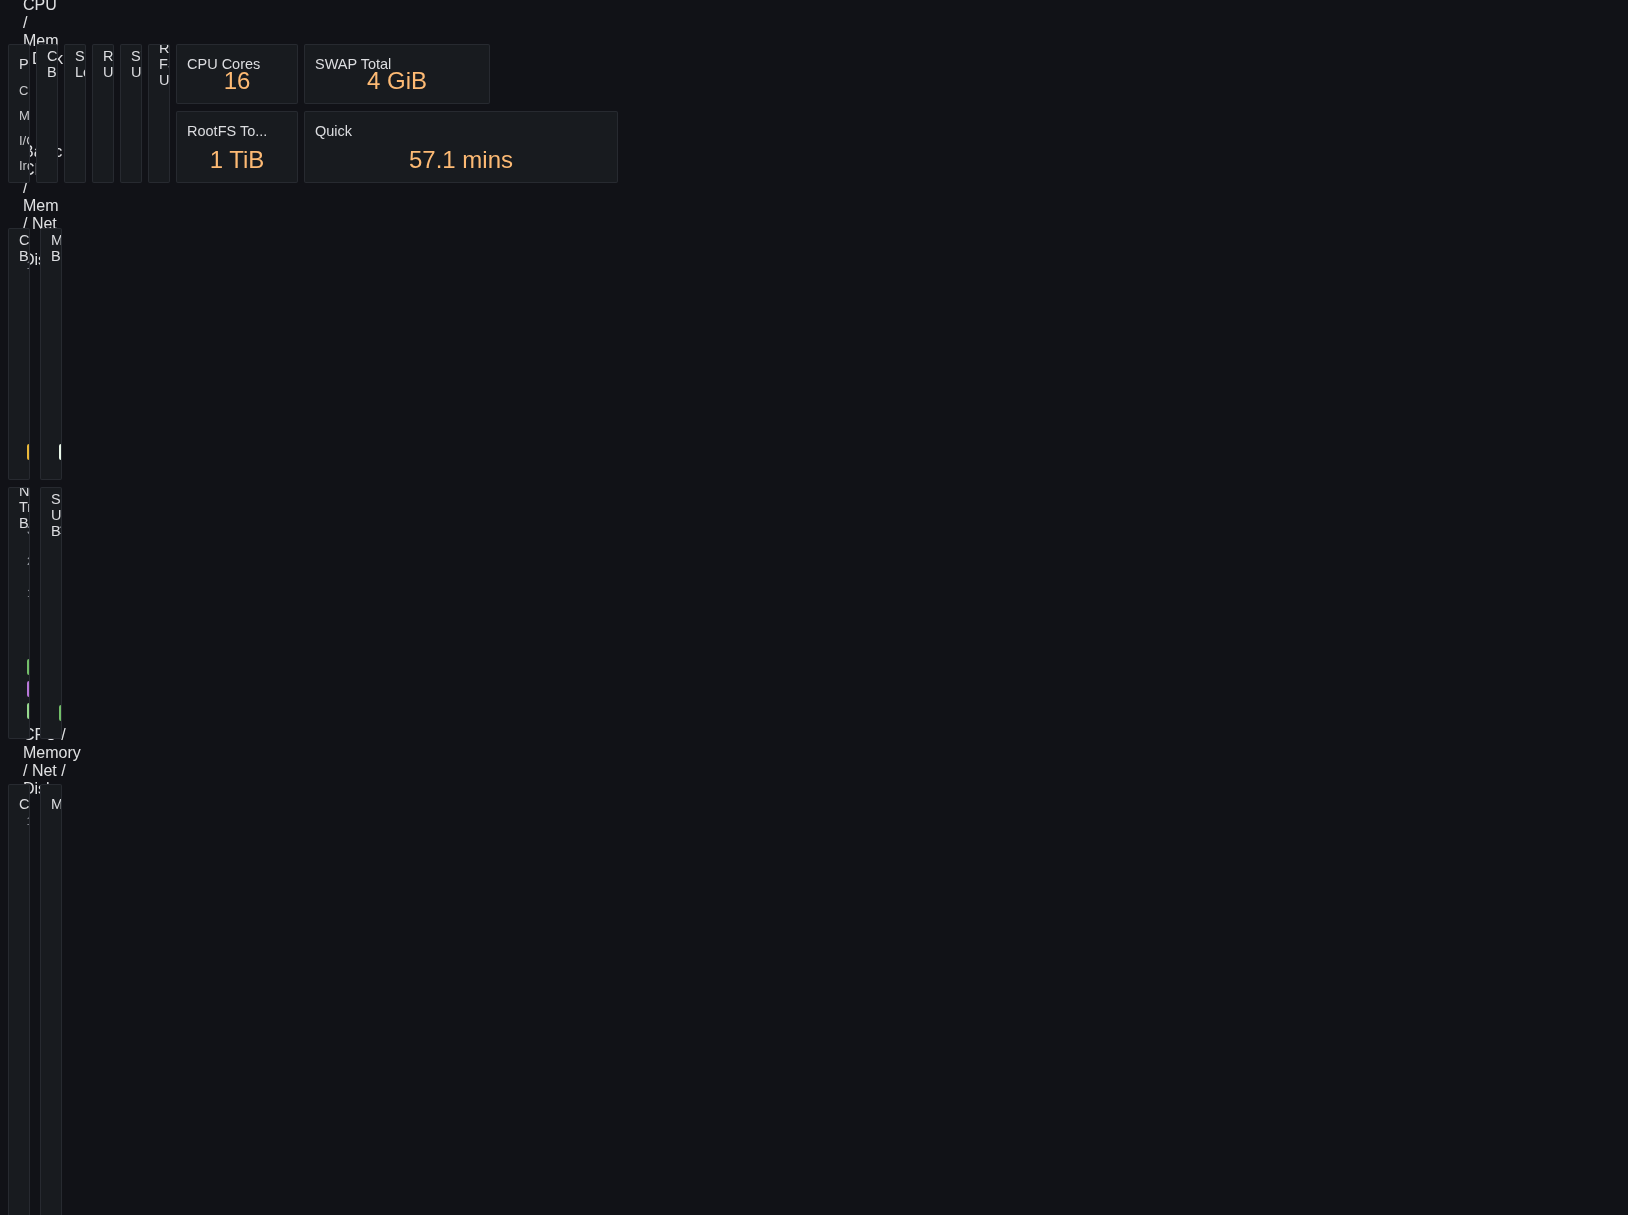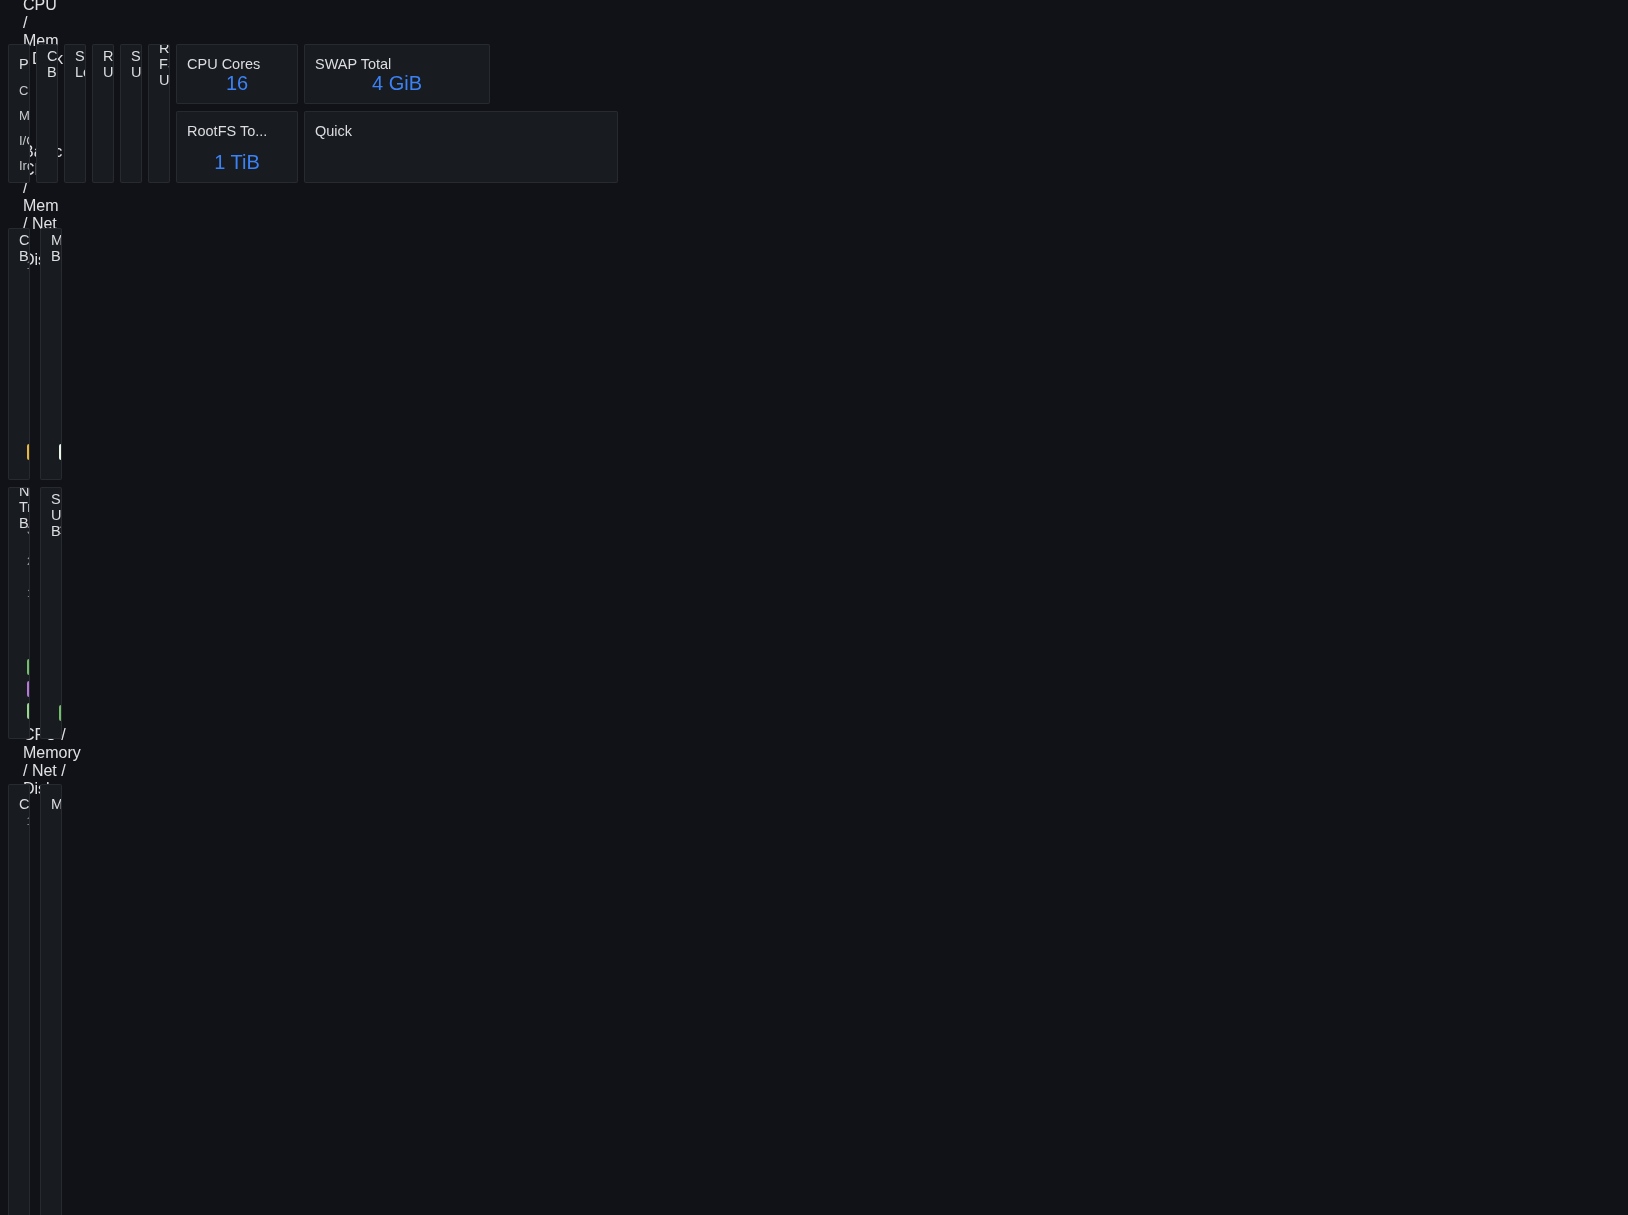--- a/index.html
+++ b/index.html
@@ -21,21 +21,21 @@
   .panel {
     background:#181b1f; border:1px solid rgba(204,204,220,0.09);
     border-radius:2px; padding:8px 10px; position:relative; overflow:hidden;
   }
   .ptitle {
     display:flex; align-items:center; gap:8px;
     height:22px; font-size:14.5px; color:#dcdde0; cursor:pointer;
   }
   .statval {
     position:absolute; left:0; right:0; bottom:8px;
-    text-align:center; font-size:20px; font-weight:500; color:#3b82f6;
+    text-align:center; font-size:24px; font-weight:500; color:#fdba74;
   }
   
   .prows { padding-top:9px; }
   .prow { display:flex; align-items:center; height:13px; margin-bottom:12px; }
   .plab { width:32px; text-align:right; margin-right:9px; font-size:13px; color:#c8c9cb; }
   .pbar { flex:1; height:13px; background:#22252b; position:relative; }
   
   .lrow { display:flex; gap:14px; padding:3px 0 3px 8px; flex-wrap:nowrap; }
   .litem { display:flex; align-items:center; font-size:12.5px; color:#cfd0d2; cursor:pointer; white-space:nowrap; }
   .dash { width:15px; height:4px; border-radius:2px; display:inline-block; margin-right:7px; flex:none; }
@@ -187,20 +187,21 @@
         <div class="panel" style="width:122px">
           <div class="ptitle">
               <span>RootFS To...</span>
             </div>
           <div class="statval">1 TiB</div>
         </div>
         <div class="panel" style="width:314px">
           <div class="ptitle">
               <span>Quick</span>
             </div>
+          <div class="statval">57.1 mins</div>
         </div>
       </div>
     </div>
   </div>
 
   
   <div class="sect">
     <svg width="12" height="12" viewBox="0 0 12 12">
         <path d="M2.5 4l3.5 3.5L9.5 4" stroke="#d8d9da" stroke-width="1.6" fill="none"></path>
       </svg>

